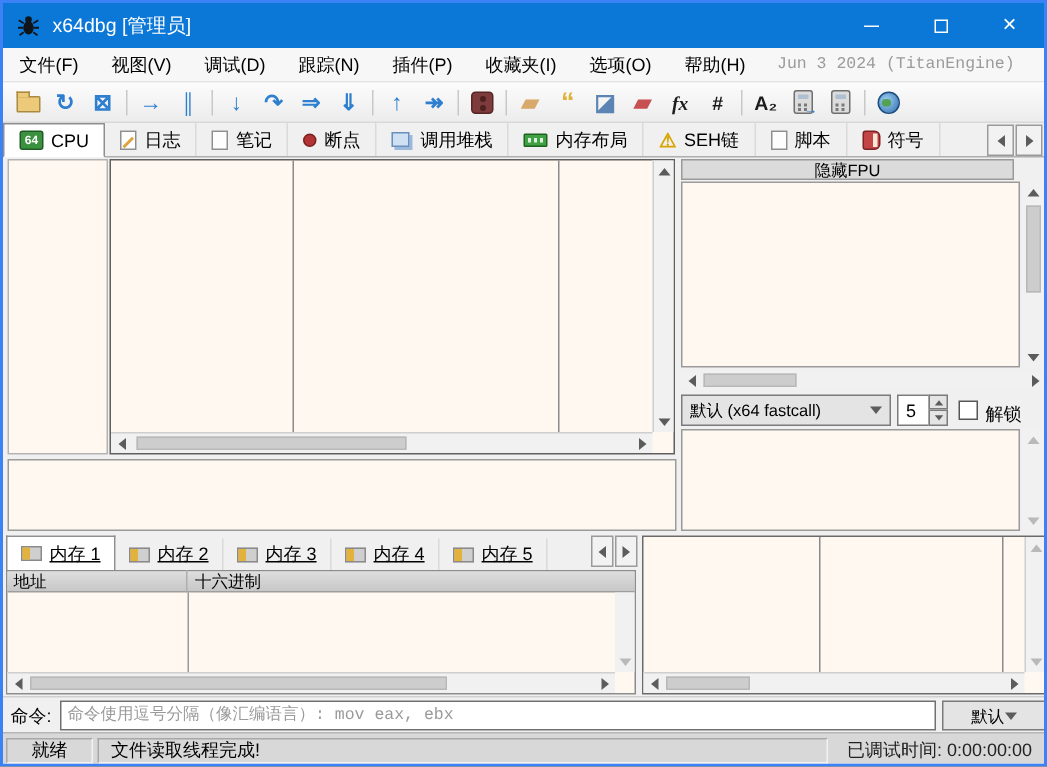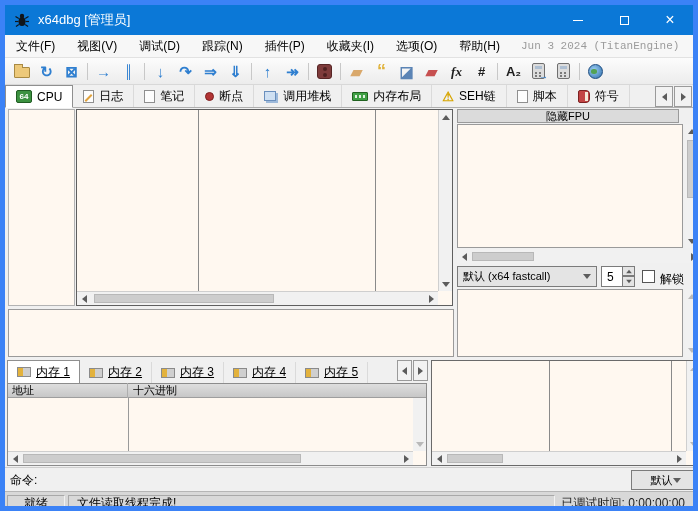--- a/index.html
+++ b/index.html
@@ -1,17 +1,17 @@
 <!DOCTYPE html>
 <html><head>
 <meta charset="utf-8">
 <style>
   html,body{margin:0;padding:0;background:#555;}
   *{box-sizing:border-box;}
-  .app{position:relative;width:698px;height:511px;background:#f0f0f0;border:5px solid #3b82f6;
+  .app{position:relative;width:698px;height:511px;background:#f0f0f0;border:2px solid #3b82f6;
        font-family:"Liberation Sans",sans-serif;font-size:12px;color:#000;overflow:hidden;}
   
   .titlebar{position:absolute;left:0;top:0;width:100%;height:30px;background:#0b78d7;display:flex;align-items:center;}
   .bug{margin-left:9px;display:flex;}
   .title{color:#fff;font-size:13px;margin-left:8px;}
   .wbtn{position:absolute;top:0;width:46px;height:30px;display:flex;align-items:center;justify-content:center;}
   .minglyph{width:10px;height:1px;background:#fff;}
   .maxglyph{width:9px;height:9px;border:1px solid #fff;}
   .xglyph{color:#fff;font-size:16px;line-height:16px;}
   
@@ -412,20 +412,21 @@
         <span class="sbox" style="right:0;top:0;">
             <span class="tri right"></span>
           </span>
         <span class="thumb" style="left:15px;top:2px;width:56px;height:9px;"></span>
       </div>
     </div>
   </div>
 
   <div class="cmdrow">
     <span class="cmdlbl">命令:</span>
+    <input class="cmdinput" type="text" placeholder="命令使用逗号分隔（像汇编语言）: mov eax, ebx" style="">
     <div class="combo" style="left:626px;top:2px;width:69px;height:20px;justify-content:center;">
       <span>默认</span>
       <span class="tri down"></span>
     </div>
   </div>
 
   <div class="statusbar">
     <div class="seg" style="left:2px;width:58px;justify-content:center;">
       <span>就绪</span>
     </div>

